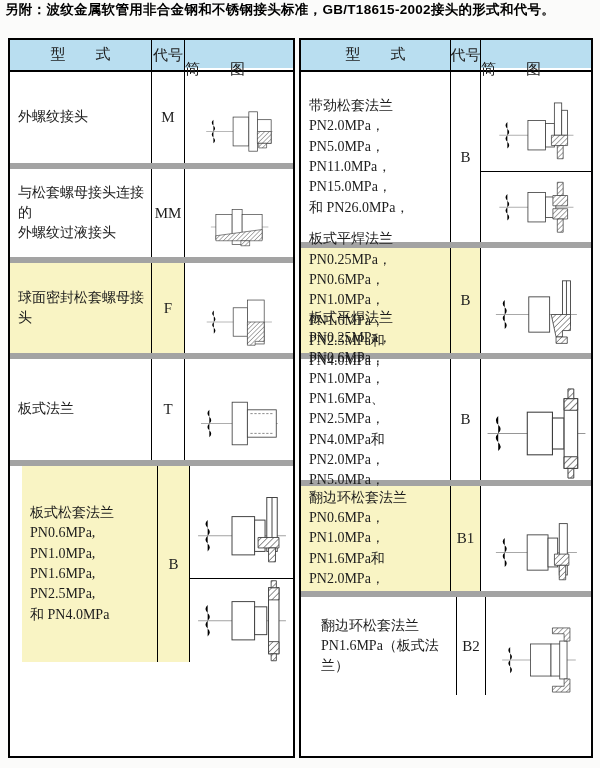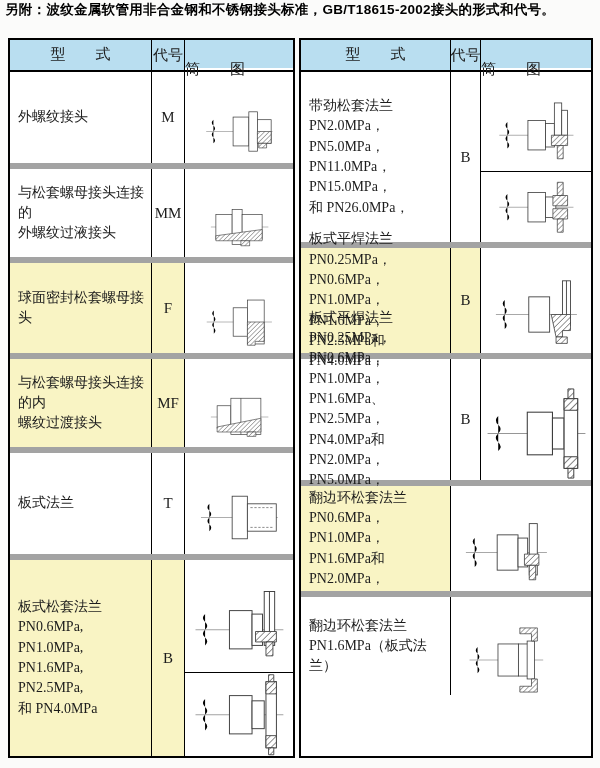--- a/index.html
+++ b/index.html
@@ -14,21 +14,21 @@
     font-family:"Liberation Sans","DejaVu Sans",sans-serif;
     font-weight:bold;font-size:13.5px;letter-spacing:.3px;color:#000;
   }
   .half{
     position:absolute;top:38px;height:720px;border:2px solid #000;
     box-sizing:border-box;background:#fff;
   }
   .half.leftside{left:8px;width:287px;}
   .half.rightside{left:299px;width:294px;}
   .row{display:flex;box-sizing:border-box;border-bottom:6px solid #a3a3a3;}
-  .row:last-child{border-bottom:none;}
+  .row:last-child{border-bottom:none;padding-left:12px;}
   .row.hrow{border-bottom:2px solid #000;background:#b9def0;}
   .cell{box-sizing:border-box;border-right:1px solid #000;display:flex;align-items:center;}
   .cell:last-child{border-right:none;margin-top:28px;}
   .leftside .name{width:142px;}
   .leftside .code{width:33px;}
   .leftside .diag{width:108px;}
   .rightside .name{width:150px;}
   .rightside .code{width:30px;}
   .rightside .diag{width:110px;}
   .name{padding:4px 6px 4px 8px;font-size:14px;line-height:1.45;white-space:pre-line;font-family:Liberation Serif, serif;}
@@ -116,37 +116,20 @@
           <path class="thin" d="M5 48 H106"></path>
           <use href="#stub"></use>
           <rect x="46" y="26" width="22" height="44"></rect>
           <rect x="68" y="14" width="26" height="68"></rect>
           <path class="h" d="M68 48 H94 V78 H80 V84 H68 Z"></path>
         </svg>
       </div>
     </div>
   </div>
 
-  <div class="row" style="height:94px">
-    <div class="cell name hl">与松套螺母接头连接的内
-螺纹过渡接头</div>
-    <div class="cell code hl">MF</div>
-    <div class="cell diag">
-      <div class="dwrap">
-        <svg class="d" viewBox="0 0 110 96">
-          <path class="thin" d="M10 48 H102"></path>
-          <rect x="20" y="30" width="22" height="36"></rect>
-          <rect x="42" y="18" width="48" height="58"></rect>
-          <path class="ln" d="M58 18 V76"></path>
-          <path class="h" d="M20 72 V64 L90 50 V72 Z"></path>
-          <path class="h" d="M68 72 h14 v7 h-14 Z"></path>
-        </svg>
-      </div>
-    </div>
-  </div>
 
   <div class="row" style="height:107px">
     <div class="cell name">板式法兰</div>
     <div class="cell code">T</div>
     <div class="cell diag">
       <div class="dwrap">
         <svg class="d" viewBox="0 0 110 96">
           <path class="thin" d="M5 48 H106"></path>
           <use href="#stub"></use>
           <rect x="46" y="20" width="20" height="56"></rect>
@@ -277,38 +260,40 @@
           <path class="h" d="M88 84 h6 v10 h-6 Z"></path>
         </svg>
       </div>
     </div>
   </div>
 
   <div class="row" style="height:111px">
     <div class="cell name hl">翻边环松套法兰
 PN0.6MPa，PN1.0MPa，
 PN1.6MPa和PN2.0MPa，</div>
+    <div class="cell code hl">B1</div>
     <div class="cell diag">
       <div class="dwrap">
         <svg class="d" viewBox="0 0 110 96">
           <path class="thin" d="M5 48 H106"></path>
           <use href="#stub"></use>
           <rect x="44" y="26" width="26" height="44"></rect>
           <rect x="70" y="30" width="12" height="36"></rect>
           <rect x="84" y="12" width="10" height="64"></rect>
           <path class="h" d="M78 50 h18 v14 h-18 Z"></path>
           <path class="h" d="M84 64 h8 v18 h-8 Z"></path>
         </svg>
       </div>
     </div>
   </div>
 
   <div class="row" style="height:98px">
     <div class="cell name">翻边环松套法兰
 PN1.6MPa（板式法兰）</div>
+    <div class="cell code">B2</div>
     <div class="cell diag">
       <div class="dwrap">
         <svg class="d" viewBox="0 0 110 96">
           <path class="thin" d="M5 48 H106"></path>
           <use href="#stub"></use>
           <rect x="44" y="26" width="28" height="44"></rect>
           <rect x="72" y="26" width="14" height="44"></rect>
           <rect x="84" y="22" width="10" height="52"></rect>
           <path class="h" d="M74 4 h24 v18 h-8 v-10 h-16 Z"></path>
           <path class="h" d="M74 92 h24 v-18 h-8 v10 h-16 Z"></path>

